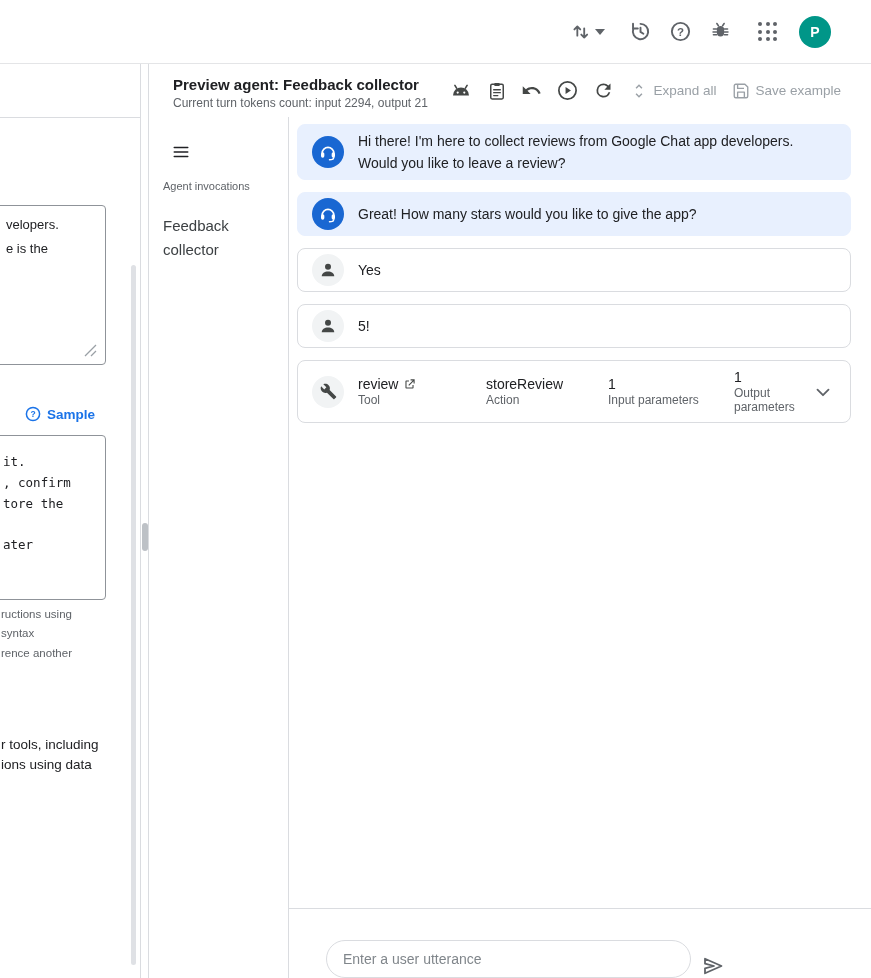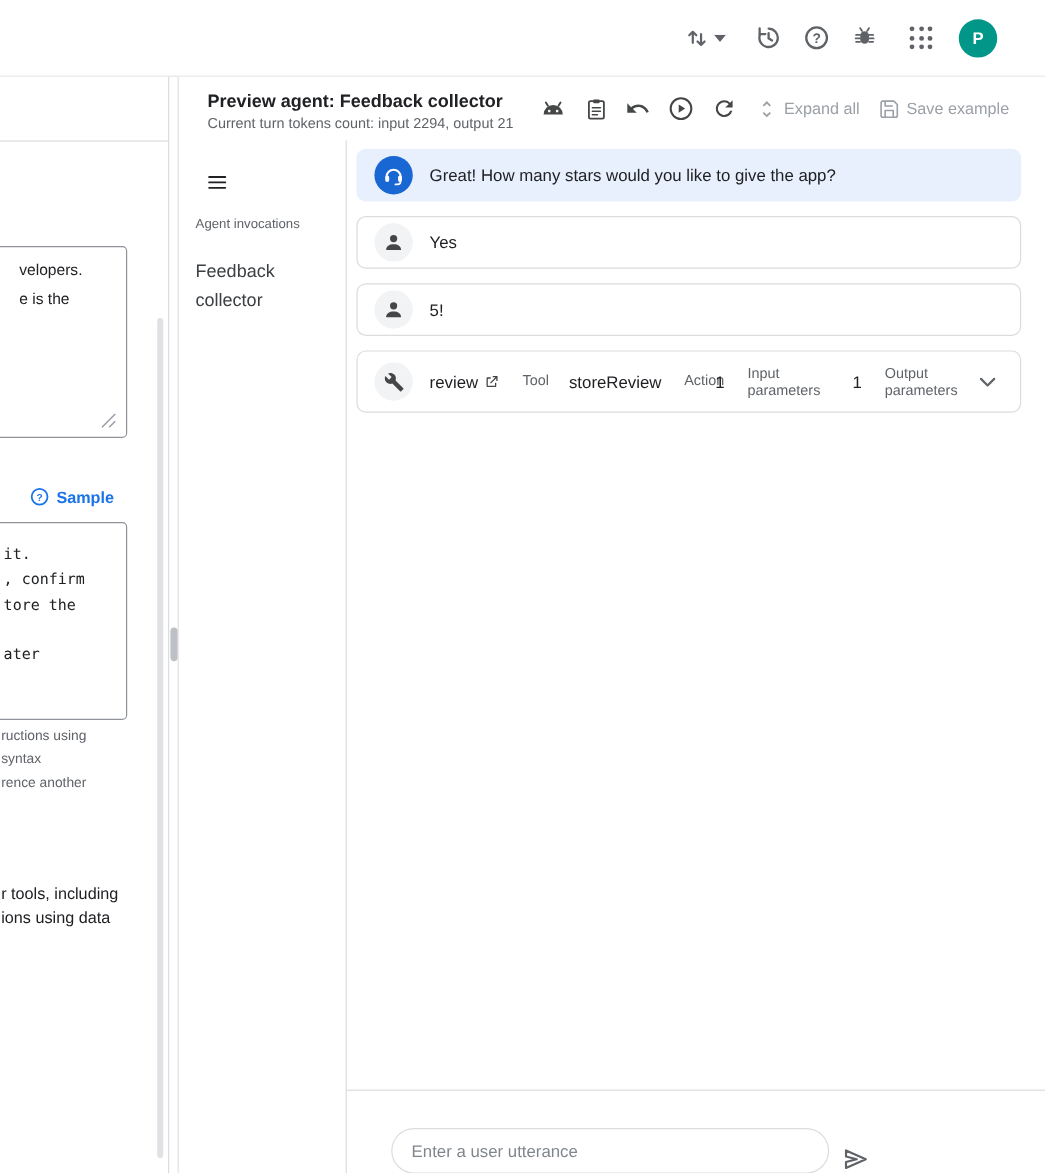--- a/index.html
+++ b/index.html
@@ -31,21 +31,21 @@
     display:flex; align-items:center; justify-content:center; cursor:pointer;
     border:none;
   }
 
   
   .left-panel { position:absolute; top:64px; left:0; width:140px; height:914px; background:#fff; overflow:hidden; }
   .lp-divider { position:absolute; top:53px; left:0; width:140px; height:1px; background:#dadce0; }
   .lp-box { position:absolute; left:-250px; width:356px; border:1px solid #8f9399; border-radius:4px; background:#fff; }
   .lp-box1 { top:141px; height:160px; }
   .lp-box2 { top:371px; height:165px; }
-  .lp-frag { position:absolute; left:16px; font-size:13px; color:#202124; white-space:pre; }
+  .lp-frag { position:absolute; left:6px; font-size:13px; color:#202124; white-space:pre; }
   .lp-code { position:absolute; left:3px; font-family:"DejaVu Sans Mono","Liberation Mono",monospace; font-size:12.5px; color:#202124; white-space:pre; }
   .lp-hint { position:absolute; left:1px; font-size:11.5px; color:#5f6368; white-space:pre; }
   .lp-par  { position:absolute; left:1px; font-size:13.5px; color:#202124; white-space:pre; }
   .lp-gripper { position:absolute; top:280px; left:84px; }
   .lp-sample { position:absolute; top:342px; left:25px; display:flex; align-items:center; gap:6px; cursor:pointer;
     background:transparent; border:none; }
   .lp-sample span { color:#1a73e8; font-size:13.5px; font-weight:700; }
   .lp-scrollbar { position:absolute; top:201px; left:131px; width:5px; height:700px; background:#dfe1e5; border-radius:3px; }
 
   .divider-v1 { position:absolute; top:64px; left:140px; width:1px; height:914px; background:#dadce0; }
@@ -77,21 +77,21 @@
   .msg.user { background:#fff; border:1px solid #dadce0; }
   .msg.agent { background:#e8f0fe; border:1px solid #e8f0fe; }
   .avatar { width:32px; height:32px; border-radius:50%; flex:0 0 32px;
     display:flex; align-items:center; justify-content:center; }
   .avatar.user-av { background:#f1f3f4; color:#444746; }
   .avatar.agent-av { background:#1967d2; }
   .avatar.tool-av { background:#f1f3f4; color:#444746; }
   .msg-text { font-size:14px; line-height:22px; color:#202124; }
 
   .msg.tool { background:#fff; border:1px solid #dadce0; padding:8px 16px 8px 14px; min-height:52px; cursor:pointer; }
-  .tool-col { display:flex; flex-direction:row; gap:19px; }
+  .tool-col { display:flex; flex-direction:column; gap:1px; }
   .tool-col.c1 { width:114px; } .tool-col.c2 { width:108px; } .tool-col.c3 { width:112px; } .tool-col.c4 { flex:1; }
   .tool-primary { font-size:14px; color:#202124; display:flex; align-items:center; gap:5px; }
   .tool-secondary { font-size:12px; color:#5f6368; }
   .tool-chevron { border:none; background:transparent; cursor:pointer; color:#5f6368; padding:0; }
 
   .input-bar { flex:0 0 70px; border-top:1px solid #dadce0; display:flex; align-items:flex-end; padding-left:37px; }
   .utterance-input { width:365px; height:38px; border:1px solid #dadce0; border-radius:19px;
     padding:0 16px; font-size:14px; color:#202124; outline:none;
     font-family:"Liberation Sans","DejaVu Sans",sans-serif; }
   .utterance-input::placeholder { color:#80868b; }
@@ -281,20 +281,33 @@
           </span>
         </button>
         <div class="pv-section-label">Agent invocations</div>
         <div class="pv-agent-name">Feedback collector</div>
       </nav>
 
       <div class="pv-chat">
         <div class="messages">
 
 
+          <div class="msg agent">
+            <span class="avatar agent-av">
+              <span>
+                <svg width="20" height="20" viewBox="0 0 24 24">
+                  <path d="M5 13.5a7 7 0 0 1 14 0" fill="none" stroke="#fff" stroke-width="2" stroke-linecap="round"></path>
+                  <rect x="3.6" y="12.2" width="4" height="6.6" rx="2" fill="#fff"></rect>
+                  <rect x="16.4" y="12.2" width="4" height="6.6" rx="2" fill="#fff"></rect>
+                  <path d="M19 18.8a3 3 0 0 1-2.9 2.4h-2.3" fill="none" stroke="#fff" stroke-width="1.7" stroke-linecap="round"></path>
+                </svg>
+              </span>
+            </span>
+            <span class="msg-text">Hi there! I'm here to collect reviews from Google Chat app developers. Would you like to leave a review?</span>
+          </div>
 
           <div class="msg agent">
             <span class="avatar agent-av">
               <span>
                 <svg width="20" height="20" viewBox="0 0 24 24">
                   <path d="M5 13.5a7 7 0 0 1 14 0" fill="none" stroke="#fff" stroke-width="2" stroke-linecap="round"></path>
                   <rect x="3.6" y="12.2" width="4" height="6.6" rx="2" fill="#fff"></rect>
                   <rect x="16.4" y="12.2" width="4" height="6.6" rx="2" fill="#fff"></rect>
                   <path d="M19 18.8a3 3 0 0 1-2.9 2.4h-2.3" fill="none" stroke="#fff" stroke-width="1.7" stroke-linecap="round"></path>
                 </svg>

